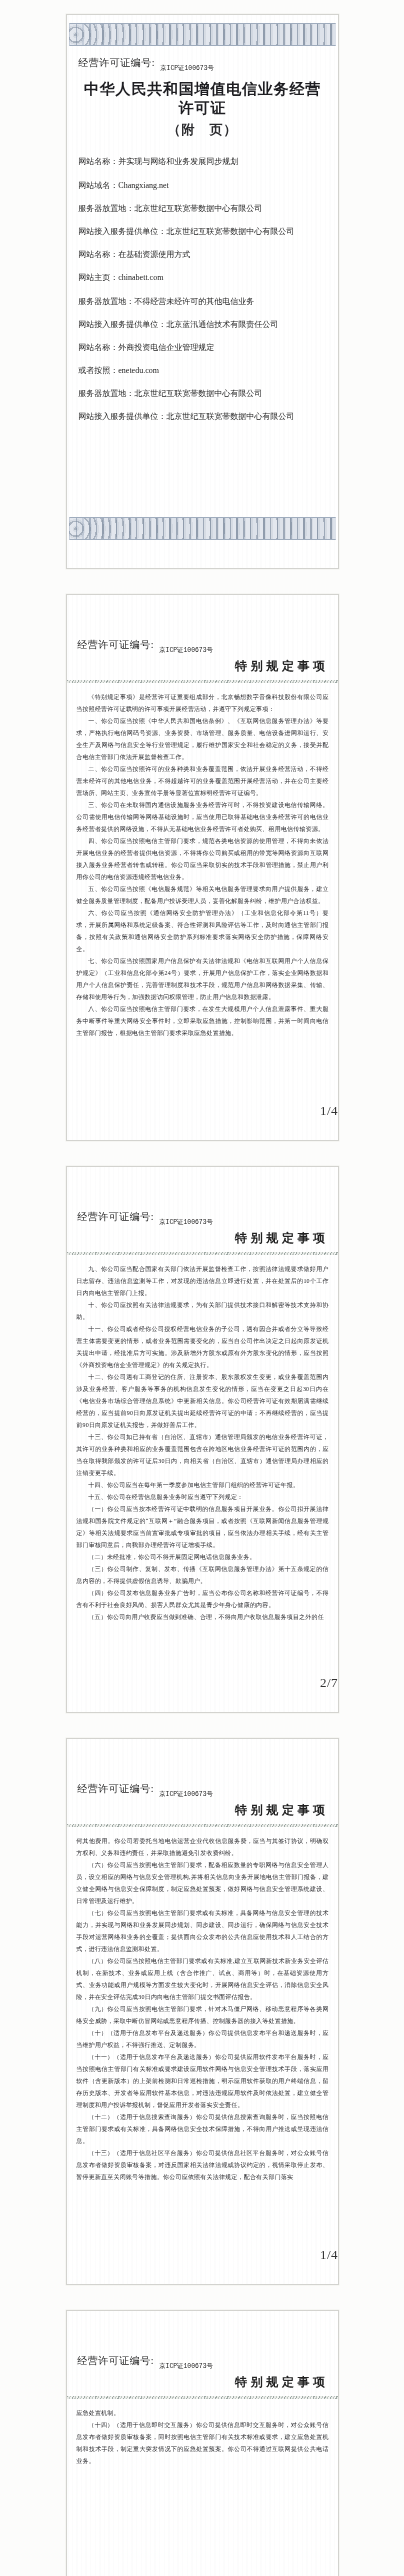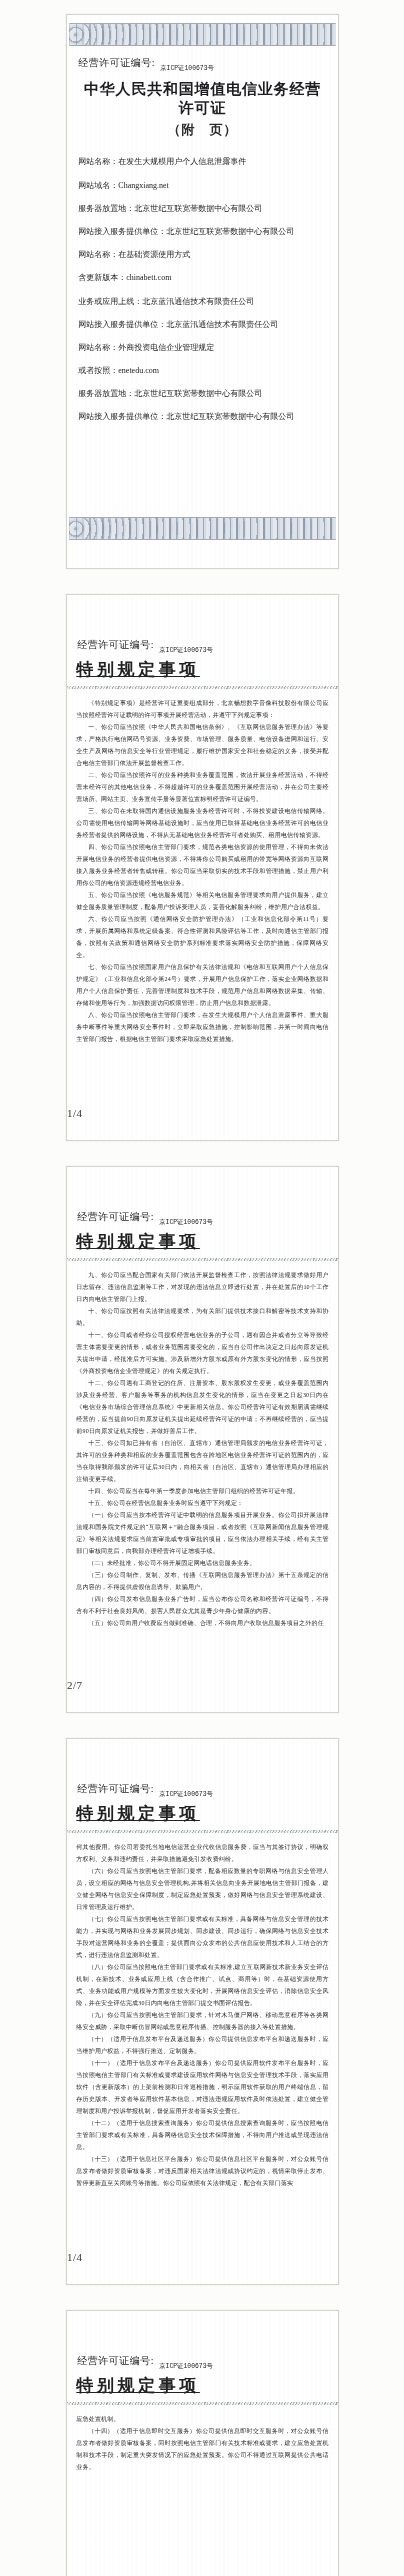--- a/index.html
+++ b/index.html
@@ -49,61 +49,61 @@
     margin:9.3px 0 3.1px 0;color:#1e1e22;
   }
   .cert-subtitle{text-align:center;font-size:13px;font-weight:700;letter-spacing:1px;margin:2.1px 0 17.5px 0;}
   .cert-intro{font-size:8px;line-height:1.75;margin:0 0 12.4px 0;color:#222;}
   .cert-entries p{margin:0 0 10.8px 0;font-size:8px;line-height:1.55;color:#222;}
 
   
   .prov-inner{padding:43px 9.3px 0 9.3px;}
   .prov-head{margin:0 0 3.1px 1px;}
   .prov-title{
-    text-align:left;font-size:17px;font-weight:600;letter-spacing:3.6px;
-    margin:5.2px 0 5.2px 0;color:#222;text-decoration:underline;
+    text-align:right;font-size:12px;font-weight:600;letter-spacing:3.6px;
+    margin:5.2px 0 5.2px 0;color:#222;
   }
   .wave{
     height:3.6px;margin:0 -9.3px 7.2px -9.3px;
     background:repeating-linear-gradient(115deg,#8f9a96 0 1px,#e7eae6 1px 2.6px,#b4bcb7 2.6px 3.6px,#f1f3f0 3.6px 5.2px);
     opacity:.85;
   }
   .prov-body p{
     margin:0;font-size:6px;line-height:12px;letter-spacing:0.2px;
     text-align:justify;text-indent:2em;color:#26262a;
   }
   .prov-body p.cont{text-indent:0;}
   .page-footer{
-    position:absolute;bottom:21.6px;left:0;right:0;text-align:left;
-    font-size:11px;color:#333;letter-spacing:0.5px;
+    position:absolute;bottom:21.6px;left:0;right:0;text-align:right;
+    font-size:13px;color:#333;letter-spacing:0.5px;
     font-family:"Liberation Serif","DejaVu Serif",serif;
   }
 </style>
 </head>
 <body>
 
 <div class="doc-stack">
 
   <div class="page page-cert">
     <div class="ornament top"></div>
     <div class="cert-inner">
       <div class="cert-head">
         <span class="head-label">经营许可证编号:</span>
         <span class="head-value">京ICP证100673号</span>
       </div>
       <div class="cert-title">中华人民共和国增值电信业务经营许可证</div>
       <div class="cert-subtitle">（附　页）</div>
       <div class="cert-entries">
-          <p>网站名称：在发生大规模用户个人信息泄露事件</p>
+          <p>网站名称：并实现与网络和业务发展同步规划</p>
           <p>网站域名：Changxiang.net</p>
           <p>服务器放置地：北京世纪互联宽带数据中心有限公司</p>
           <p>网站接入服务提供单位：北京世纪互联宽带数据中心有限公司</p>
           <p>网站名称：在基础资源使用方式</p>
-          <p>含更新版本：chinabett.com</p>
-          <p>业务或应用上线：北京蓝汛通信技术有限责任公司</p>
+          <p>网站主页：chinabett.com</p>
+          <p>服务器放置地：不得经营未经许可的其他电信业务</p>
           <p>网站接入服务提供单位：北京蓝汛通信技术有限责任公司</p>
           <p>网站名称：外商投资电信企业管理规定</p>
           <p>或者按照：enetedu.com</p>
           <p>服务器放置地：北京世纪互联宽带数据中心有限公司</p>
           <p>网站接入服务提供单位：北京世纪互联宽带数据中心有限公司</p>
         </div>
     </div>
     <div class="ornament bottom"></div>
   </div>
 

